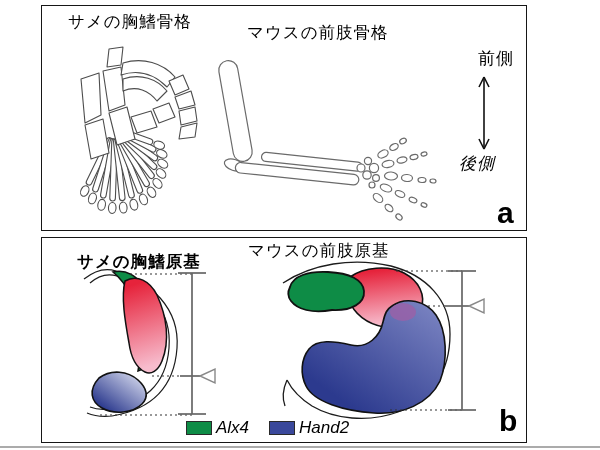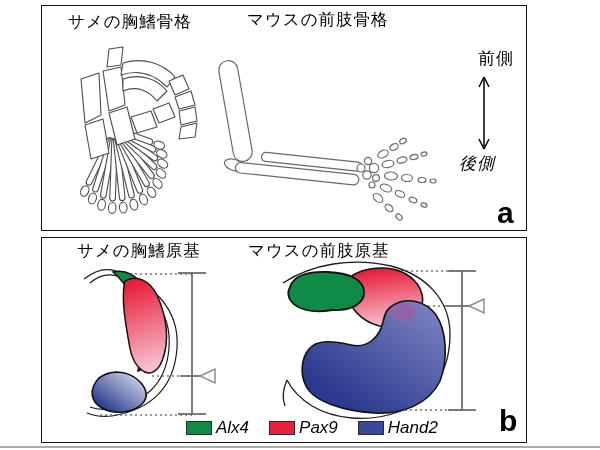--- a/index.html
+++ b/index.html
@@ -198,43 +198,37 @@
       <path d="M462,271 L462,410"></path>
       <path d="M448,271 L476,271"></path>
       <path d="M448,410 L476,410"></path>
       <path d="M444,306 L469,306"></path>
     </g>
     <path d="M469,306 L484,299 L484,313 Z" fill="#fff" stroke="#888" stroke-width="1.4"></path>
   </g>
 </svg>
 
 <div class="jp-title" style="left:68px;top:11px;">サメの胸鰭骨格</div>
-<div class="jp-title" style="left:247px;top:9px;text-align:right;">マウスの前肢骨格</div>
+<div class="jp-title" style="left:247px;top:22px;text-align:right;">マウスの前肢骨格</div>
 <div class="axis-label" style="left:478px;top:47px;">前側</div>
 <div class="axis-label" style="left:459px;top:152px;font-style:italic;">後側</div>
 <div class="panel-letter" style="left:497px;top:198px;">a</div>
 
-<div class="jp-title" style="left:77px;top:240px;">サメの胸鰭原基</div>
+<div class="jp-title" style="left:77px;top:251px;font-weight:bold;">サメの胸鰭原基</div>
 <div class="jp-title" style="left:248px;top:240px;">マウスの前肢原基</div>
 <div class="panel-letter" style="left:499px;top:406px;">b</div>
 
 <div id="legend">
   <div class="legend-item">
     <svg class="legend-swatch" width="26" height="14">
       <rect x="0.5" y="0.5" width="25" height="13" stroke="#2a2a2a" stroke-width="1" fill="#0e8c46"></rect>
     </svg>
     <span class="legend-label">Alx4</span>
   </div>
   <div class="legend-item">
     <svg class="legend-swatch" width="26" height="14">
-      <rect x="0.5" y="0.5" width="25" height="13" stroke="#2a2a2a" stroke-width="1" fill="#e6233b"></rect>
-    </svg>
-    <span class="legend-label">Pax9</span>
-  </div>
-  <div class="legend-item">
-    <svg class="legend-swatch" width="26" height="14">
       <rect x="0.5" y="0.5" width="25" height="13" stroke="#2a2a2a" stroke-width="1" fill="#3a489b"></rect>
     </svg>
     <span class="legend-label">Hand2</span>
   </div>
 </div>
 
 <div id="bottom-rule"></div>
 
 </body></html>

